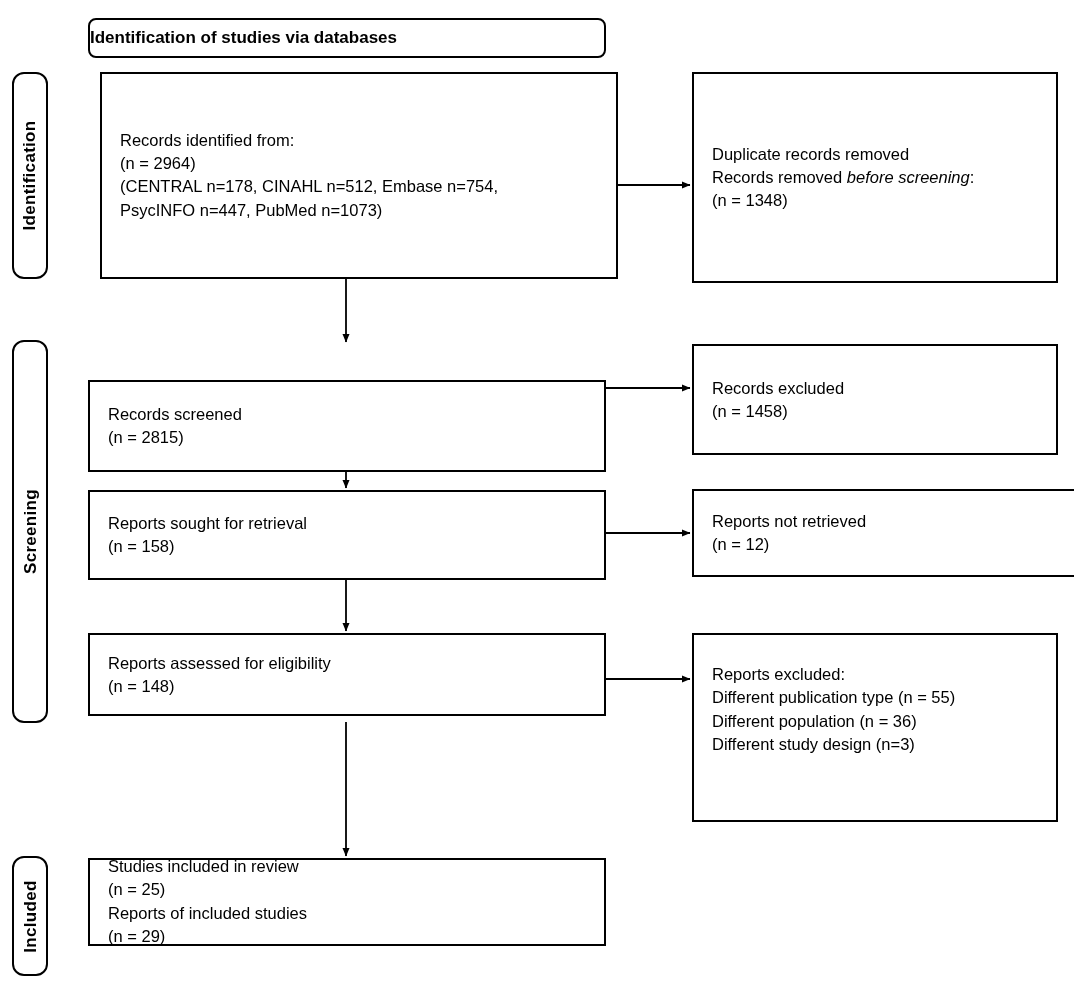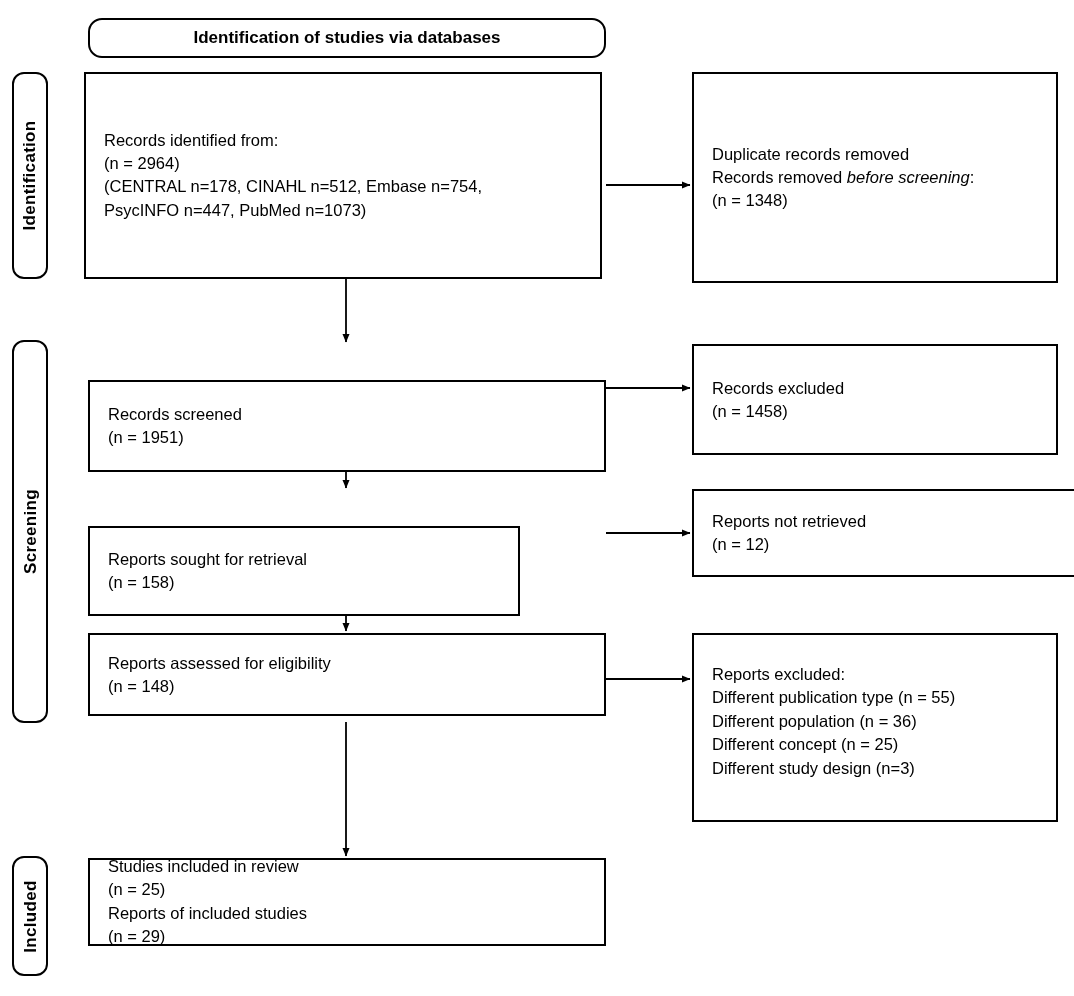--- a/index.html
+++ b/index.html
@@ -37,25 +37,25 @@
     font-size: 17px;
     letter-spacing: 0.3px;
     line-height: 1;
   }
 
   
   .header-pill {
     position: absolute;
     box-sizing: border-box;
     border: 2.5px solid #000000;
-    border-radius: 14px;
+    border-radius: 8px;
     background: #ffffff;
     display: flex;
     align-items: center;
-    justify-content: center;
+    justify-content: flex-start;
     font-weight: bold;
     font-size: 17px;
   }
 
   
   .flow-box {
     position: absolute;
     box-sizing: border-box;
     border: 2.5px solid #000000;
     background: #ffffff;
@@ -123,52 +123,52 @@
   </div>
 
   <div class="stage-band" style="left:12px; top:856px; width:36px; height:120px;">
     <span class="band-label">Included</span>
   </div>
 
   <div class="header-pill" style="left:88px; top:18px; width:518px; height:40px;">
     <span>Identification of studies via databases</span>
   </div>
 
-  <div class="flow-box" style="left:84px; top:72px; width:518px; height:207px;">
+  <div class="flow-box" style="left:100px; top:72px; width:518px; height:207px;">
     <div class="box-inner anchor-mid">
       <div class="box-text">Records identified from:</div>
       <div class="box-text">(n = 2964)</div>
       <div class="box-text">(CENTRAL n=178, CINAHL n=512, Embase n=754,</div>
       <div class="box-text">PsycINFO n=447, PubMed n=1073)</div>
     </div>
   </div>
 
   <div class="flow-box" style="left:692px; top:72px; width:366px; height:211px;">
     <div class="box-inner anchor-mid">
       <div class="box-text">Duplicate records removed</div>
       <div class="box-text"><span>Records removed </span><em class="ital">before screening</em><span>:</span></div>
       <div class="box-text">(n = 1348)</div>
     </div>
   </div>
 
   <div class="flow-box" style="left:88px; top:344px; width:518px; height:92px;margin-top:36px;">
     <div class="box-inner anchor-mid">
       <div class="box-text">Records screened</div>
-      <div class="box-text">(n = 1951)</div>
+      <div class="box-text">(n = 2815)</div>
     </div>
   </div>
 
   <div class="flow-box" style="left:692px; top:344px; width:366px; height:111px;">
     <div class="box-inner anchor-mid">
       <div class="box-text">Records excluded</div>
       <div class="box-text">(n = 1458)</div>
     </div>
   </div>
 
-  <div class="flow-box" style="left:88px; top:490px; width:432px; height:90px;margin-top:36px;">
+  <div class="flow-box" style="left:88px; top:490px; width:518px; height:90px;">
     <div class="box-inner anchor-mid">
       <div class="box-text">Reports sought for retrieval</div>
       <div class="box-text">(n = 158)</div>
     </div>
   </div>
 
   <div class="flow-box" style="left:692px; top:489px; width:410px; height:88px;">
     <div class="box-inner anchor-mid">
       <div class="box-text">Reports not retrieved</div>
       <div class="box-text">(n = 12)</div>
@@ -180,21 +180,20 @@
       <div class="box-text">Reports assessed for eligibility</div>
       <div class="box-text">(n = 148)</div>
     </div>
   </div>
 
   <div class="flow-box" style="left:692px; top:633px; width:366px; height:189px;padding-left:28px;">
     <div class="box-inner anchor-top">
       <div class="box-text">Reports excluded:</div>
       <div class="box-text">Different publication type (n = 55)</div>
       <div class="box-text">Different population (n = 36)</div>
-      <div class="box-text">Different concept (n = 25)</div>
       <div class="box-text">Different study design (n=3)</div>
     </div>
   </div>
 
   <div class="flow-box" style="left:88px; top:858px; width:518px; height:88px;">
     <div class="box-inner anchor-mid">
       <div class="box-text">Studies included in review</div>
       <div class="box-text">(n = 25)</div>
       <div class="box-text">Reports of included studies</div>
       <div class="box-text">(n = 29)</div>

